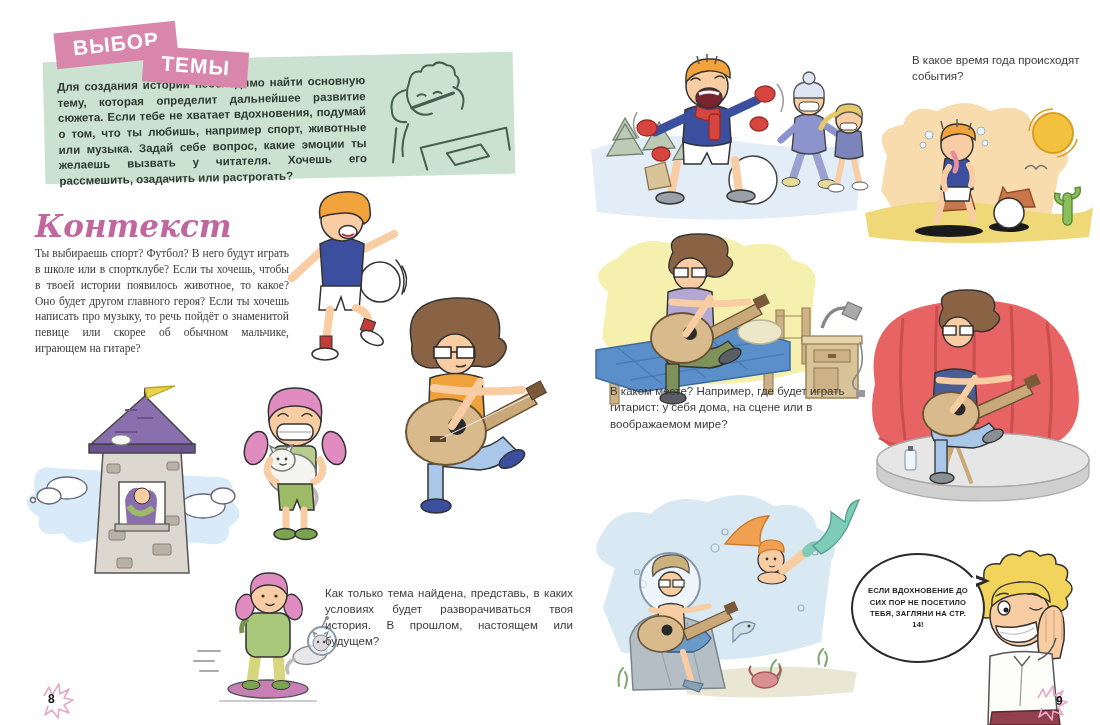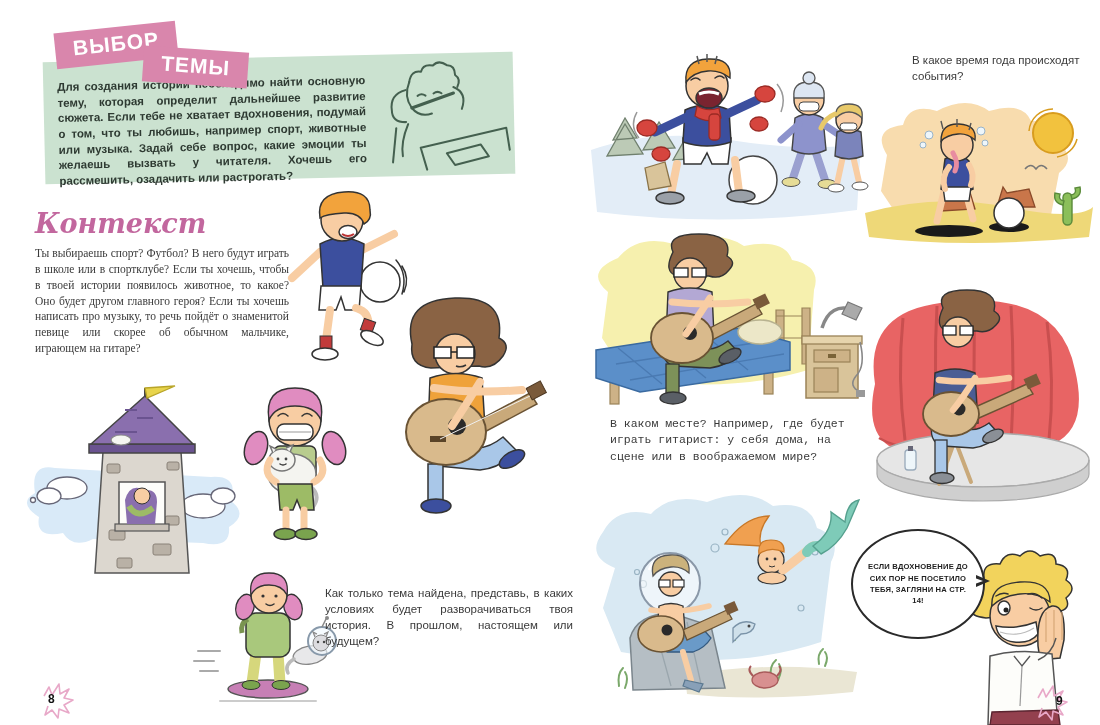--- a/index.html
+++ b/index.html
@@ -23,30 +23,30 @@
   }
   #intro-text{
     position:absolute;left:14px;top:18px;width:308px;
     font-size:11.5px;font-weight:bold;line-height:1.36;color:#2e3a32;
     text-align:justify;
   }
   .script-heading{
     font-family:"DejaVu Serif","Liberation Serif",serif;
     font-style:italic;font-weight:bold;color:#c2679e;
   }
-  #context-heading{left:35px;top:208px;font-size:27px;}
+  #context-heading{left:35px;top:208px;font-size:31px;}
   #context-body{left:35px;top:246px;width:254px;font-size:11.5px;line-height:1.38;text-align:justify;font-family:Liberation Serif, serif;}
   #setting-heading{left:325px;top:556px;font-size:26px;width:235px;line-height:1.02;}
   #setting-body{left:325px;top:586px;width:248px;font-size:11.5px;line-height:1.38;text-align:justify;}
   .caption{font-size:11.5px;line-height:1.42;}
   #season-caption{left:868px;top:52px;width:222px;margin-left:44px;}
-  #place-caption{left:610px;top:416px;width:258px;font-family:Liberation Mono, monospace;}
+  #place-caption{left:610px;top:383px;width:258px;}
   
   #speech-bubble{
-    left:851px;top:529px;width:130px;height:106px;background:#fff;
+    left:851px;top:553px;width:130px;height:106px;background:#fff;
     border:2px solid #2a2a2a;border-radius:50%;z-index:4;
     display:flex;align-items:center;justify-content:center;text-align:center;
   }
   #speech-bubble .bubble-text{
     width:100px;font-size:7.6px;font-weight:bold;line-height:1.5;
     letter-spacing:.2px;color:#222;
   }
   #bubble-tail{
     left:976px;top:575px;width:0;height:0;z-index:5;
     border-top:6px solid transparent;border-bottom:6px solid transparent;

